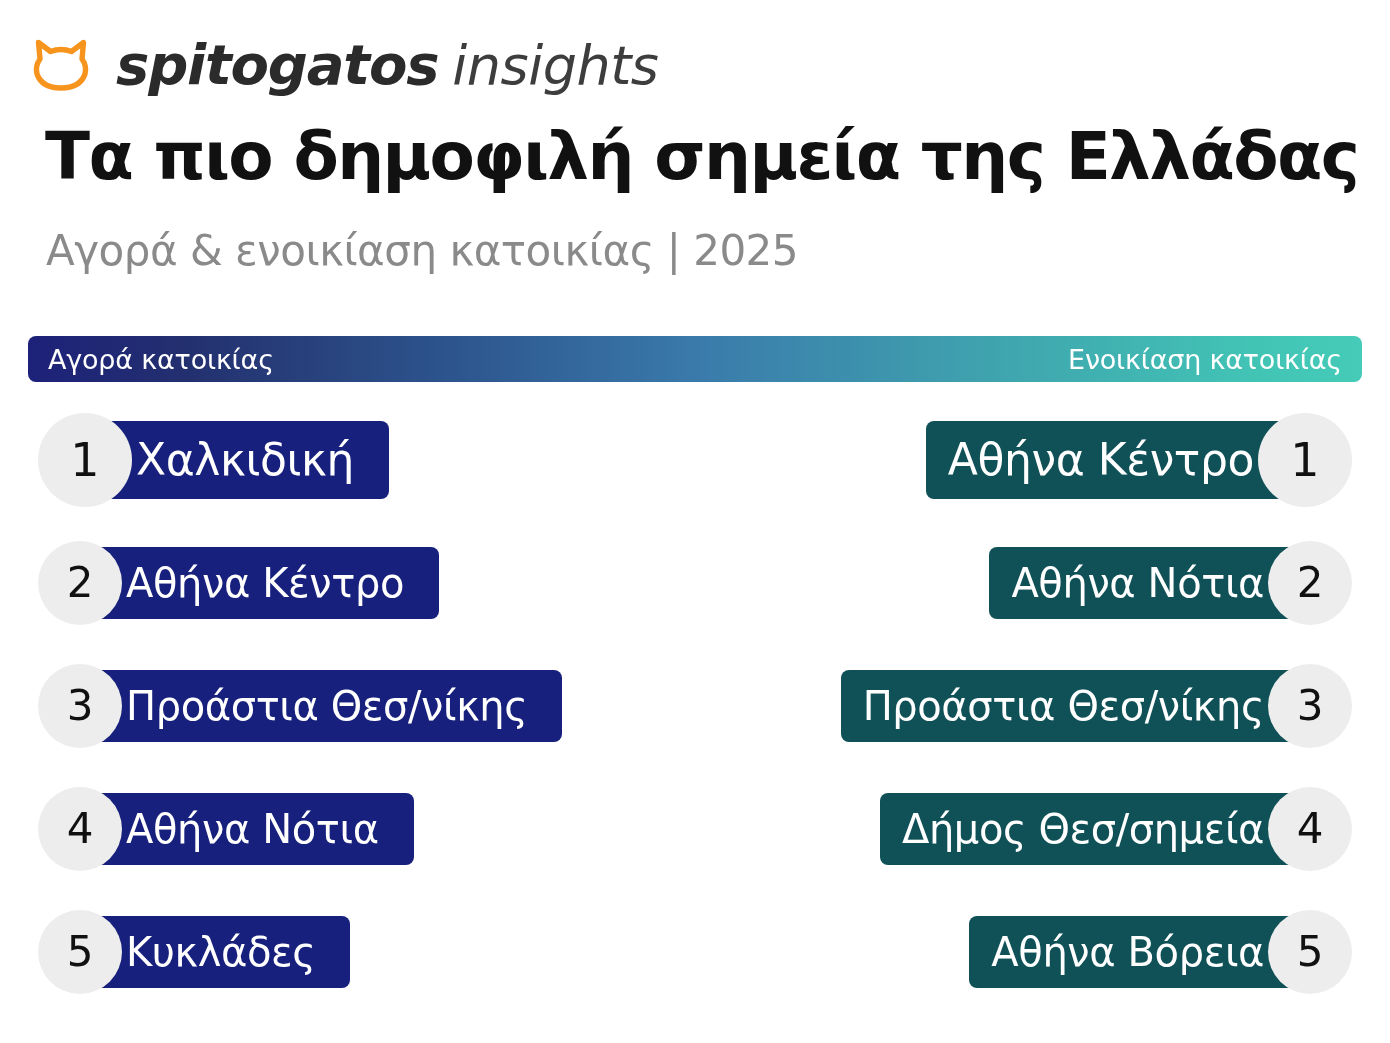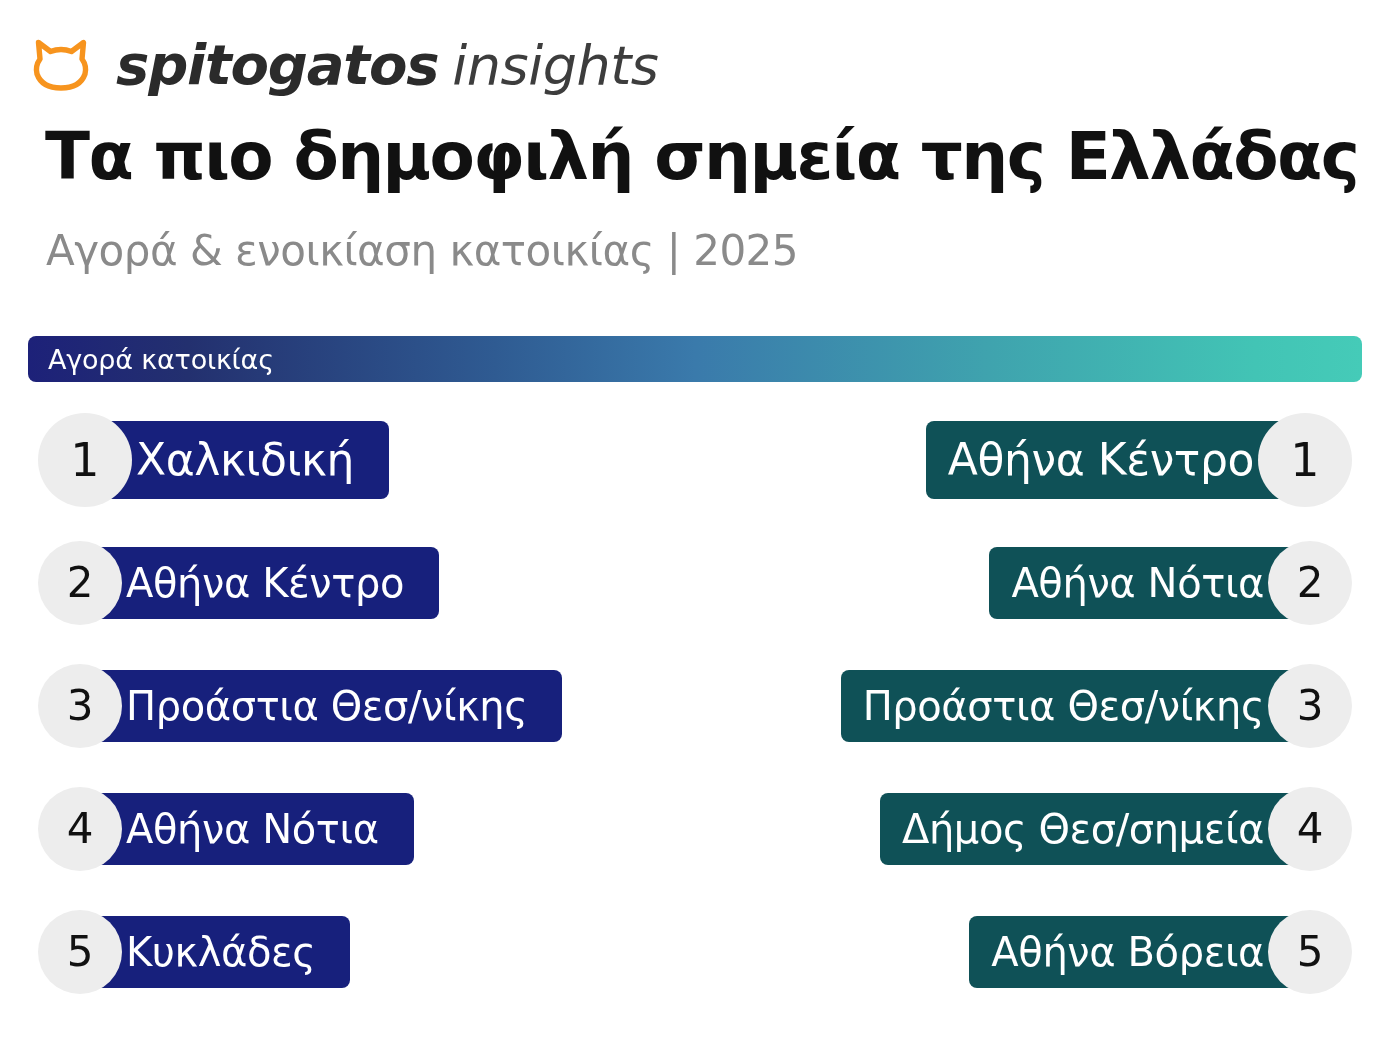--- a/index.html
+++ b/index.html
@@ -203,20 +203,21 @@
       <span class="brand-name">spitogatos</span>
       <span class="brand-sub">insights</span>
     </span>
   </div>
 
   <div class="title">Τα πιο δημοφιλή σημεία της Ελλάδας</div>
   <div class="subtitle">Αγορά &amp; ενοικίαση κατοικίας | 2025</div>
 
   <div class="legend-bar">
     <span class="legend-label">Αγορά κατοικίας</span>
+    <span class="legend-label">Ενοικίαση κατοικίας</span>
   </div>
 
   <div class="columns">
 
     <div class="row row-big">
       <div class="side side-left">
         <span class="badge">1</span>
         <span class="pill pill-buy">
           <span class="pill-text">Χαλκιδική</span>
         </span>

